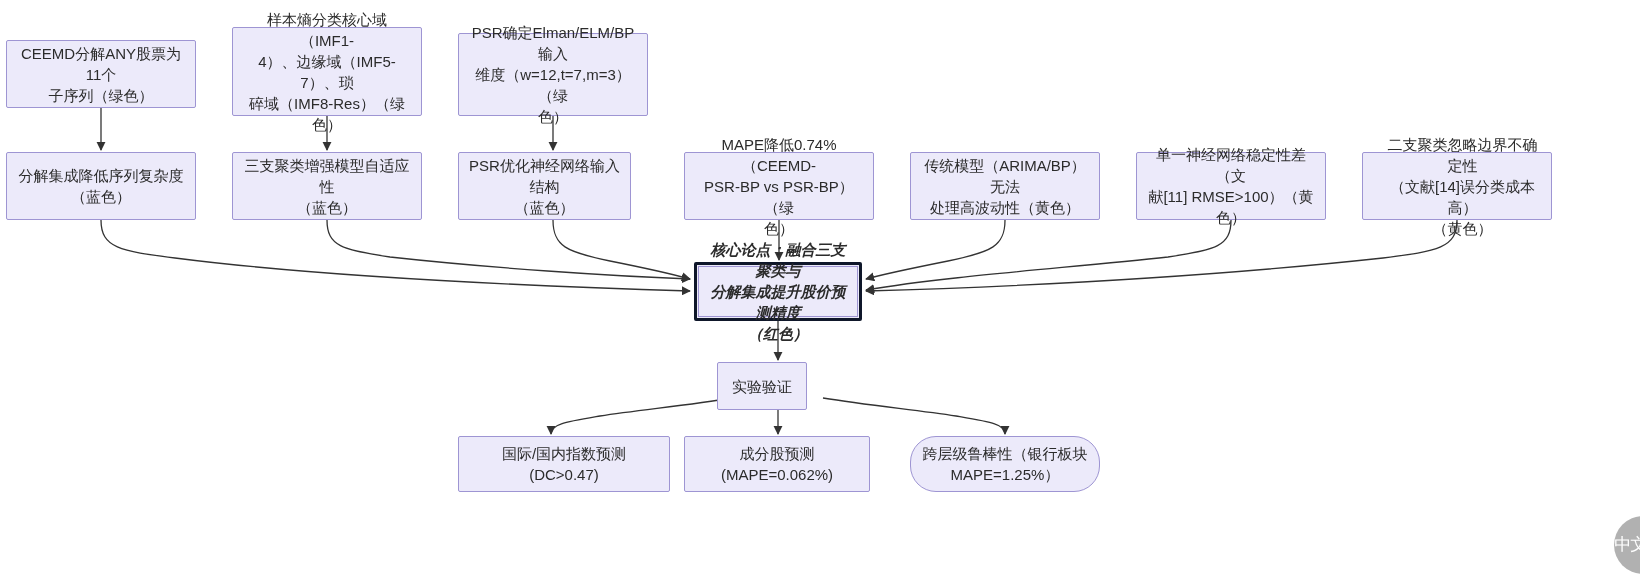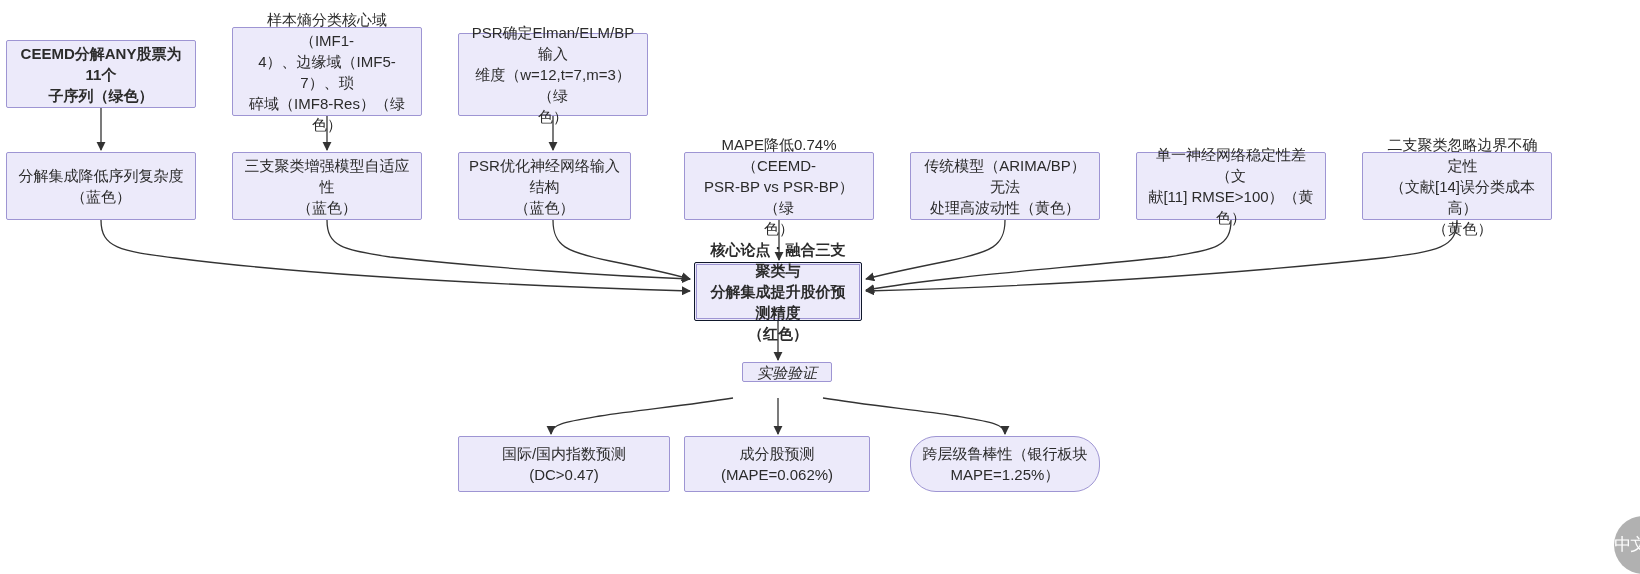--- a/index.html
+++ b/index.html
@@ -42,23 +42,24 @@
     line-height: 21px;
     padding: 4px 9px;
   }
   .node .txt {
     display: block;
     width: 100%;
     white-space: pre-line;
   }
   .node.core {
     background: #ECEAFA;
-    border: 1px solid #0f172a;
+    border: 3px solid #0f172a;
     box-shadow: inset 0 0 0 1px #ECEAFA, inset 0 0 0 2px #9E95D3;
     font-weight: bold;
+    font-style: italic;
   }
   .node.core .txt {
     font-weight: bold;
   }
   .watermark {
     position: absolute;
     width: 58px;
     height: 58px;
     border-radius: 50%;
     background: #737373;
@@ -106,21 +107,21 @@
       <path d="M 1457 220 C 1457 248, 1438 251, 1383 258 C 1180 280, 970 288, 866 291"></path>
 
       <path d="M 778 321 L 778 360"></path>
 
       <path d="M 733 398 C 690 405, 640 410, 600 416 C 565 422, 551 424, 551 434"></path>
       <path d="M 778 398 L 778 434"></path>
       <path d="M 823 398 C 866 405, 916 410, 956 416 C 991 422, 1005 424, 1005 434"></path>
     </g>
   </svg>
 
-  <div class="node" style="left:6px; top:40px; width:190px; height:68px;font-weight:bold;">
+  <div class="node" style="left:6px; top:40px; width:190px; height:68px;">
     <span class="txt">CEEMD分解ANY股票为11个
 子序列（绿色）</span>
   </div>
   <div class="node" style="left:232px; top:27px; width:190px; height:89px;">
     <span class="txt">样本熵分类核心域（IMF1-
 4）、边缘域（IMF5-7）、琐
 碎域（IMF8-Res）（绿色）</span>
   </div>
   <div class="node" style="left:458px; top:33px; width:190px; height:83px;">
     <span class="txt">PSR确定Elman/ELM/BP输入
@@ -158,21 +159,21 @@
 （文献[14]误分类成本高）
 （黄色）</span>
   </div>
 
   <div class="node core" style="left:694px; top:262px; width:168px; height:59px;">
     <span class="txt">核心论点：融合三支聚类与
 分解集成提升股价预测精度
 （红色）</span>
   </div>
 
-  <div class="node" style="left:742px; top:362px; width:90px; height:20px;font-style:italic;">
+  <div class="node" style="left:717px; top:362px; width:90px; height:48px;">
     <span class="txt">实验验证</span>
   </div>
 
   <div class="node" style="left:458px; top:436px; width:212px; height:56px;">
     <span class="txt">国际/国内指数预测
 (DC&gt;0.47)</span>
   </div>
   <div class="node" style="left:684px; top:436px; width:186px; height:56px;">
     <span class="txt">成分股预测
 (MAPE=0.062%)</span>

